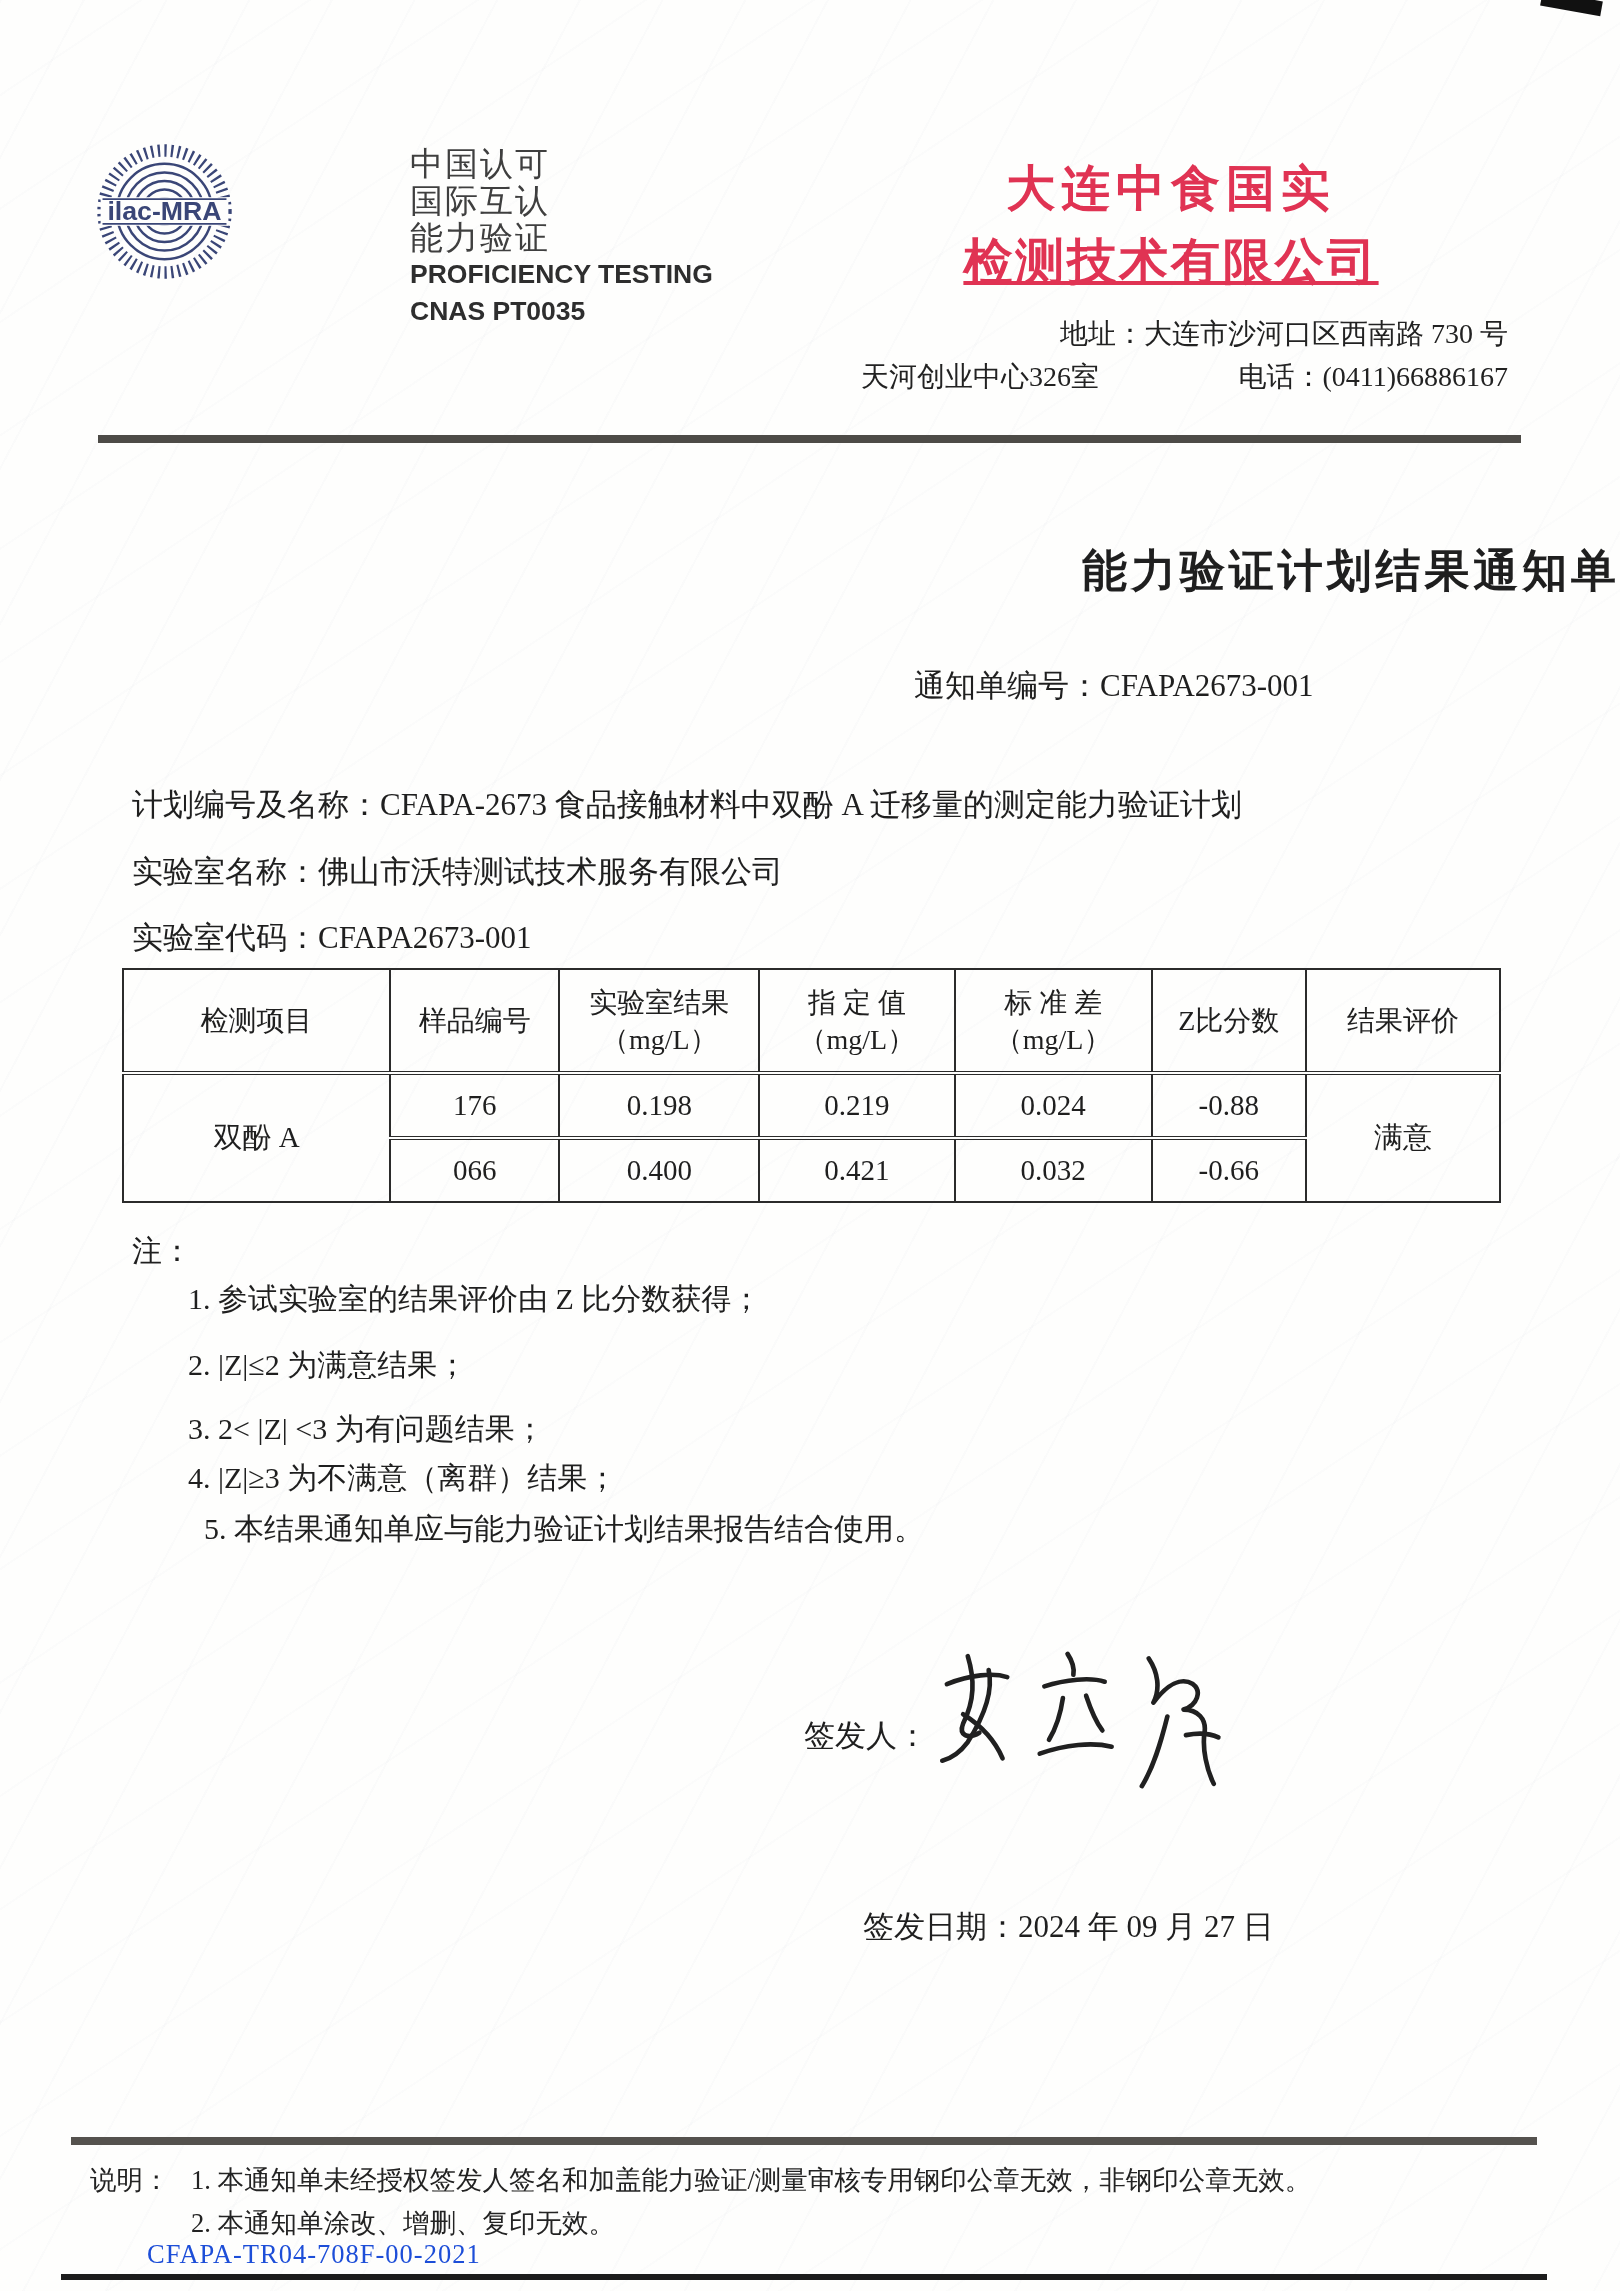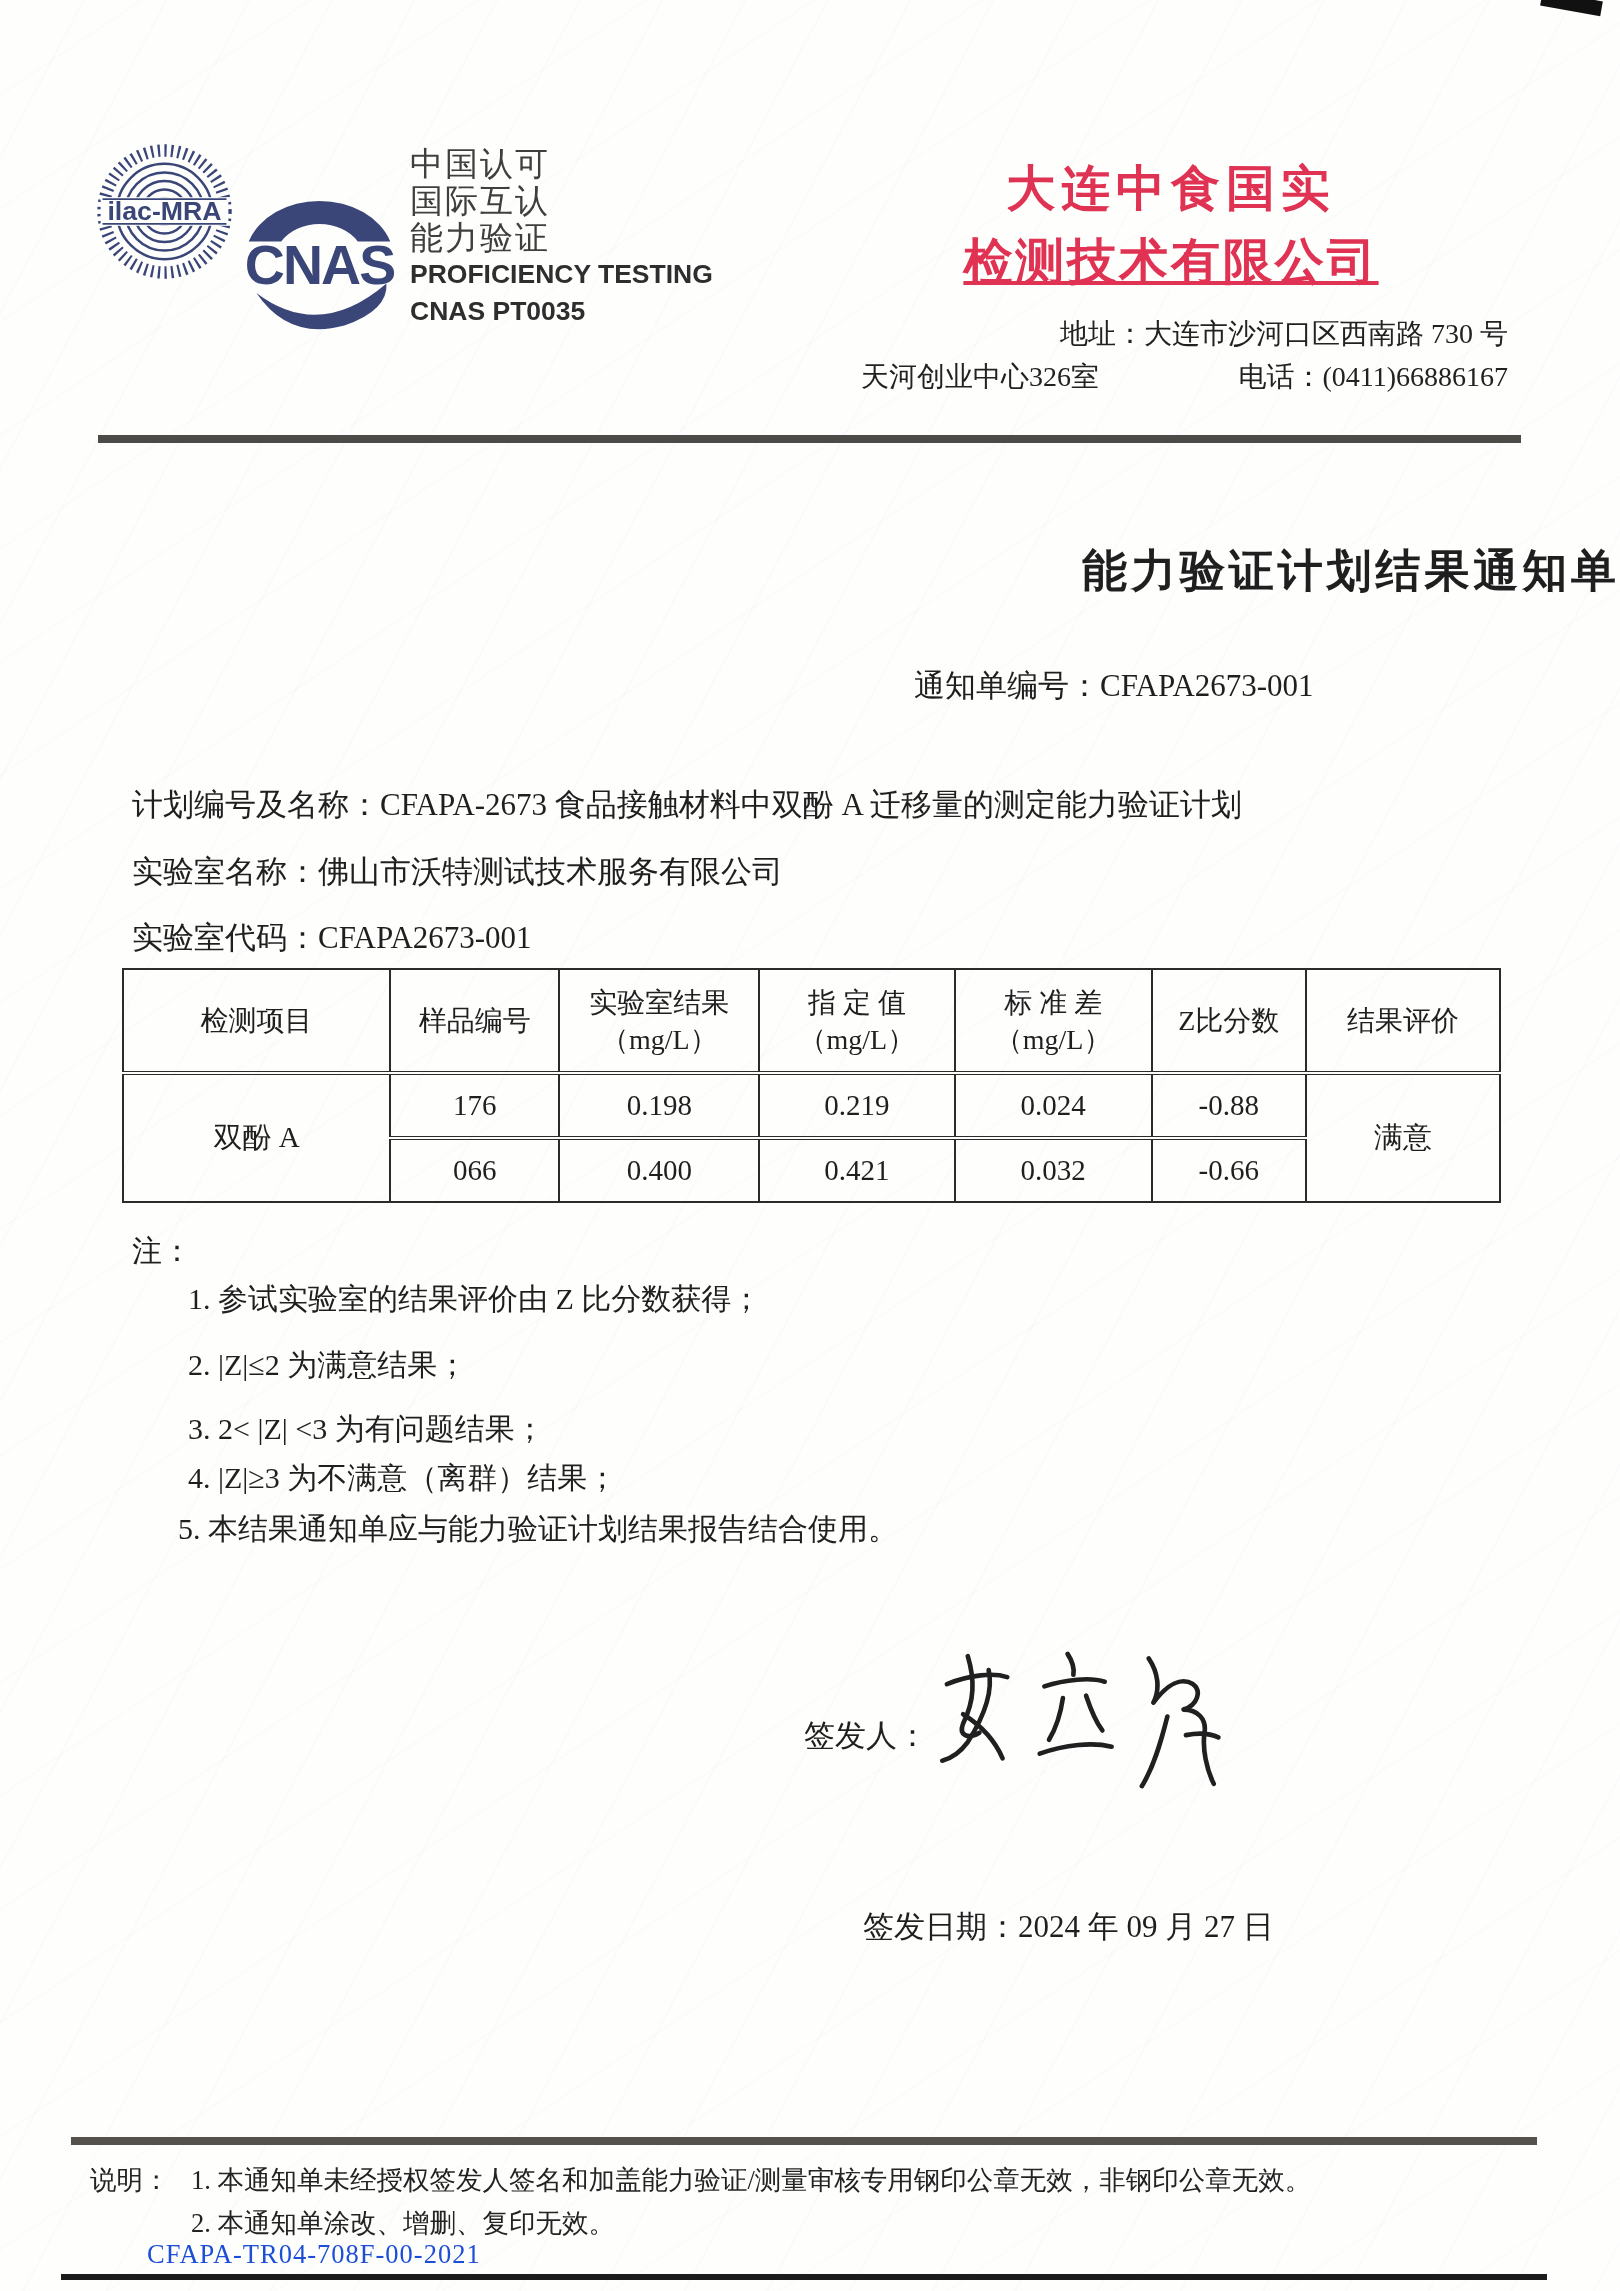--- a/index.html
+++ b/index.html
@@ -68,27 +68,20 @@
         <circle cx="75" cy="77" r="41" stroke-width="2.6"></circle>
         <circle cx="75" cy="77" r="50" stroke-width="2.6"></circle>
       </g>
       <rect x="8" y="62" width="134" height="30" fill="#fefefd"></rect>
       <line x1="10" y1="64" x2="140" y2="64" stroke="#3a4677" stroke-width="2"></line>
       <line x1="10" y1="90" x2="140" y2="90" stroke="#3a4677" stroke-width="2"></line>
       <text x="75" y="86" text-anchor="middle" font-family="Liberation Sans, sans-serif" font-size="28" font-weight="bold" fill="#3a4677">ilac-MRA</text>
     </svg>
   </div>
 
-  <div class="abs" style="left:243px;top:161px;width:153px;height:180px;">
-    <svg width="153" height="180" viewBox="0 0 160 188">
-      <path d="M6 84 A78 62 0 0 1 154 84 L120 84 A46 36 0 0 0 40 84 Z" fill="#3a4677"></path>
-      <text x="80" y="128" text-anchor="middle" font-family="Liberation Sans, sans-serif" font-size="58" font-weight="bold" letter-spacing="-2" fill="#3a4677">CNAS</text>
-      <path d="M14 138 Q80 188 150 128 Q152 156 106 172 Q48 188 14 138 Z" fill="#3a4677"></path>
-    </svg>
-  </div>
 
   <div class="abs" style="left:410px;top:145px;">
     <div class="cert-cn">中国认可</div>
     <div class="cert-cn">国际互认</div>
     <div class="cert-cn">能力验证</div>
     <div class="cert-en">PROFICIENCY TESTING</div>
     <div class="cert-en">CNAS PT0035</div>
   </div>
 
   <div class="abs brand" style="left:916px;top:152px;color:#e03353;">
@@ -180,21 +173,21 @@
         </tr>
       </tbody>
     </table>
   </div>
 
   <div class="abs note-line" style="left:132px;top:1231px;">注：</div>
   <div class="abs note-line" style="left:188px;top:1279px;">1. 参试实验室的结果评价由 Z 比分数获得；</div>
   <div class="abs note-line" style="left:188px;top:1345px;">2. |Z|≤2 为满意结果；</div>
   <div class="abs note-line" style="left:188px;top:1409px;">3. 2&lt; |Z| &lt;3 为有问题结果；</div>
   <div class="abs note-line" style="left:188px;top:1458px;">4. |Z|≥3 为不满意（离群）结果；</div>
-  <div class="abs note-line" style="left:178px;top:1509px;">5. 本结果通知单应与能力验证计划结果报告结合使用。</div>
+  <div class="abs note-line" style="left:204px;top:1509px;">5. 本结果通知单应与能力验证计划结果报告结合使用。</div>
 
   <div class="abs line31" style="left:804px;top:1715px;">签发人：</div>
 
   <div class="abs" style="left:926px;top:1639px;width:304px;height:169px;" title="史立娟">
     <svg width="304" height="169" viewBox="0 0 262 140">
       <g fill="none" stroke="#202020" stroke-width="4" stroke-linecap="round" stroke-linejoin="round">
 
         <path d="M36 12 C42 32 42 50 32 70 C28 80 36 84 46 78"></path>
         <path d="M18 36 C38 28 58 26 70 30"></path>
         <path d="M54 24 C58 42 50 64 36 86 C30 94 22 100 14 102"></path>

